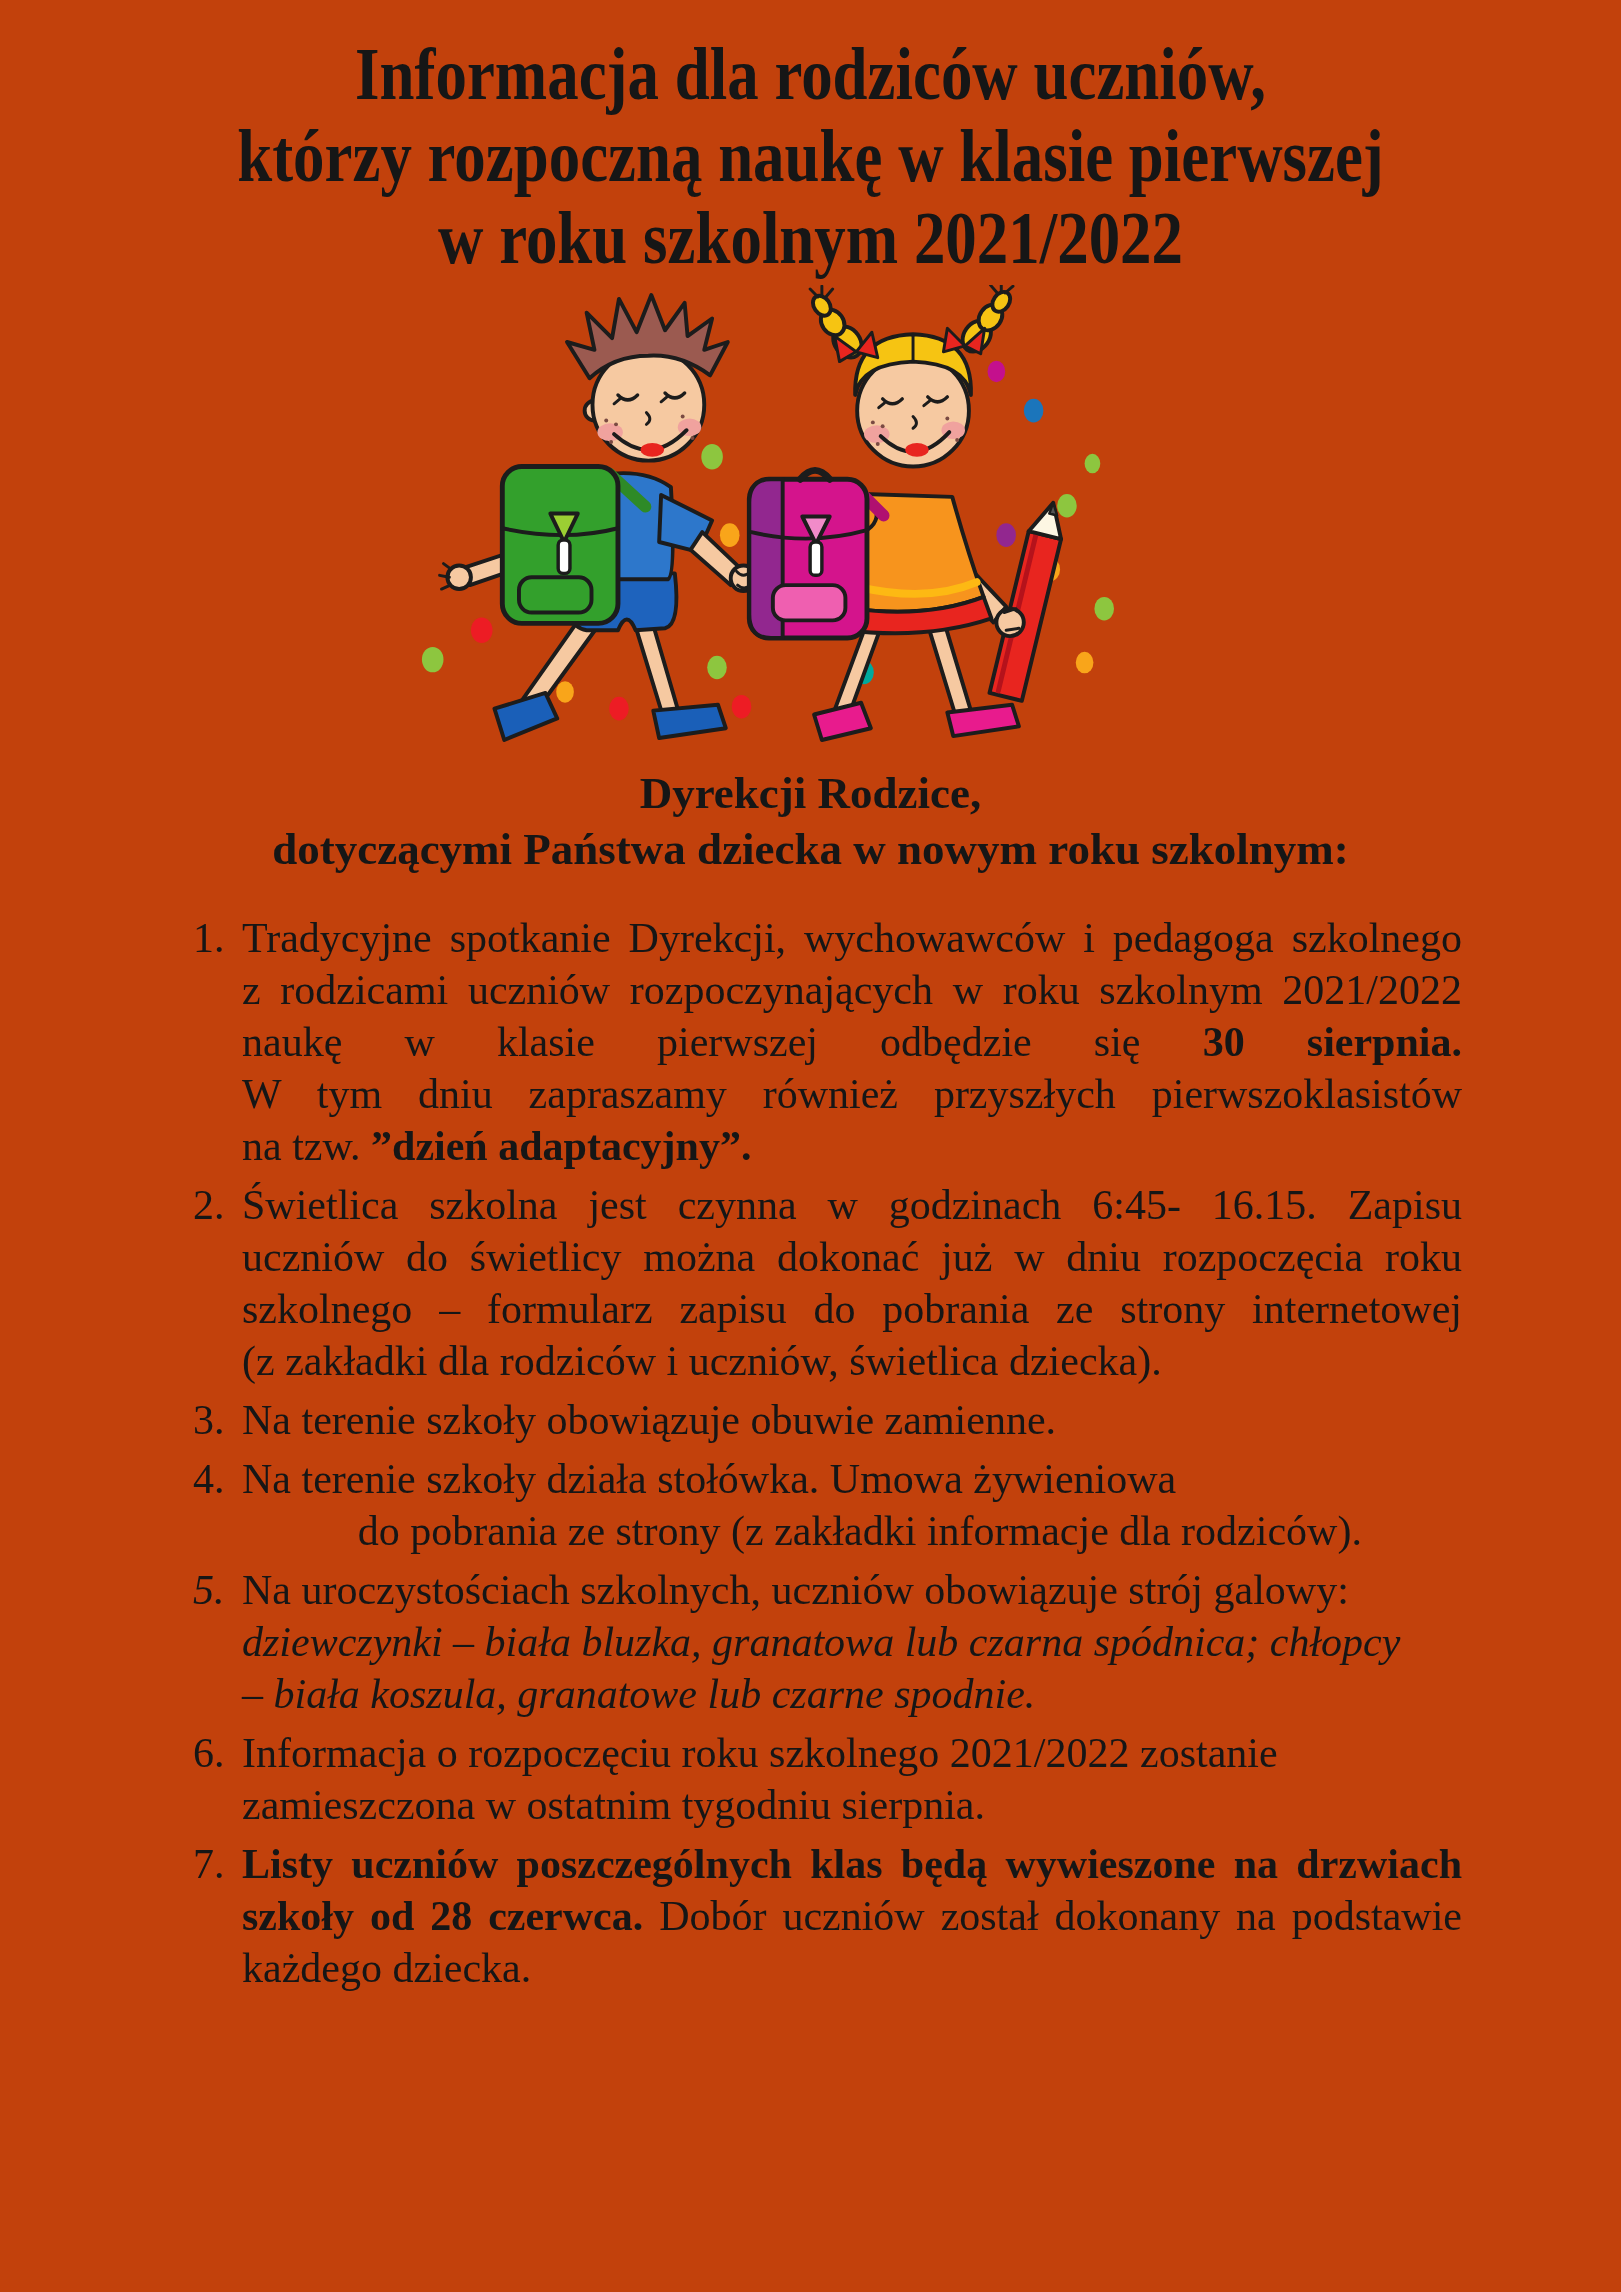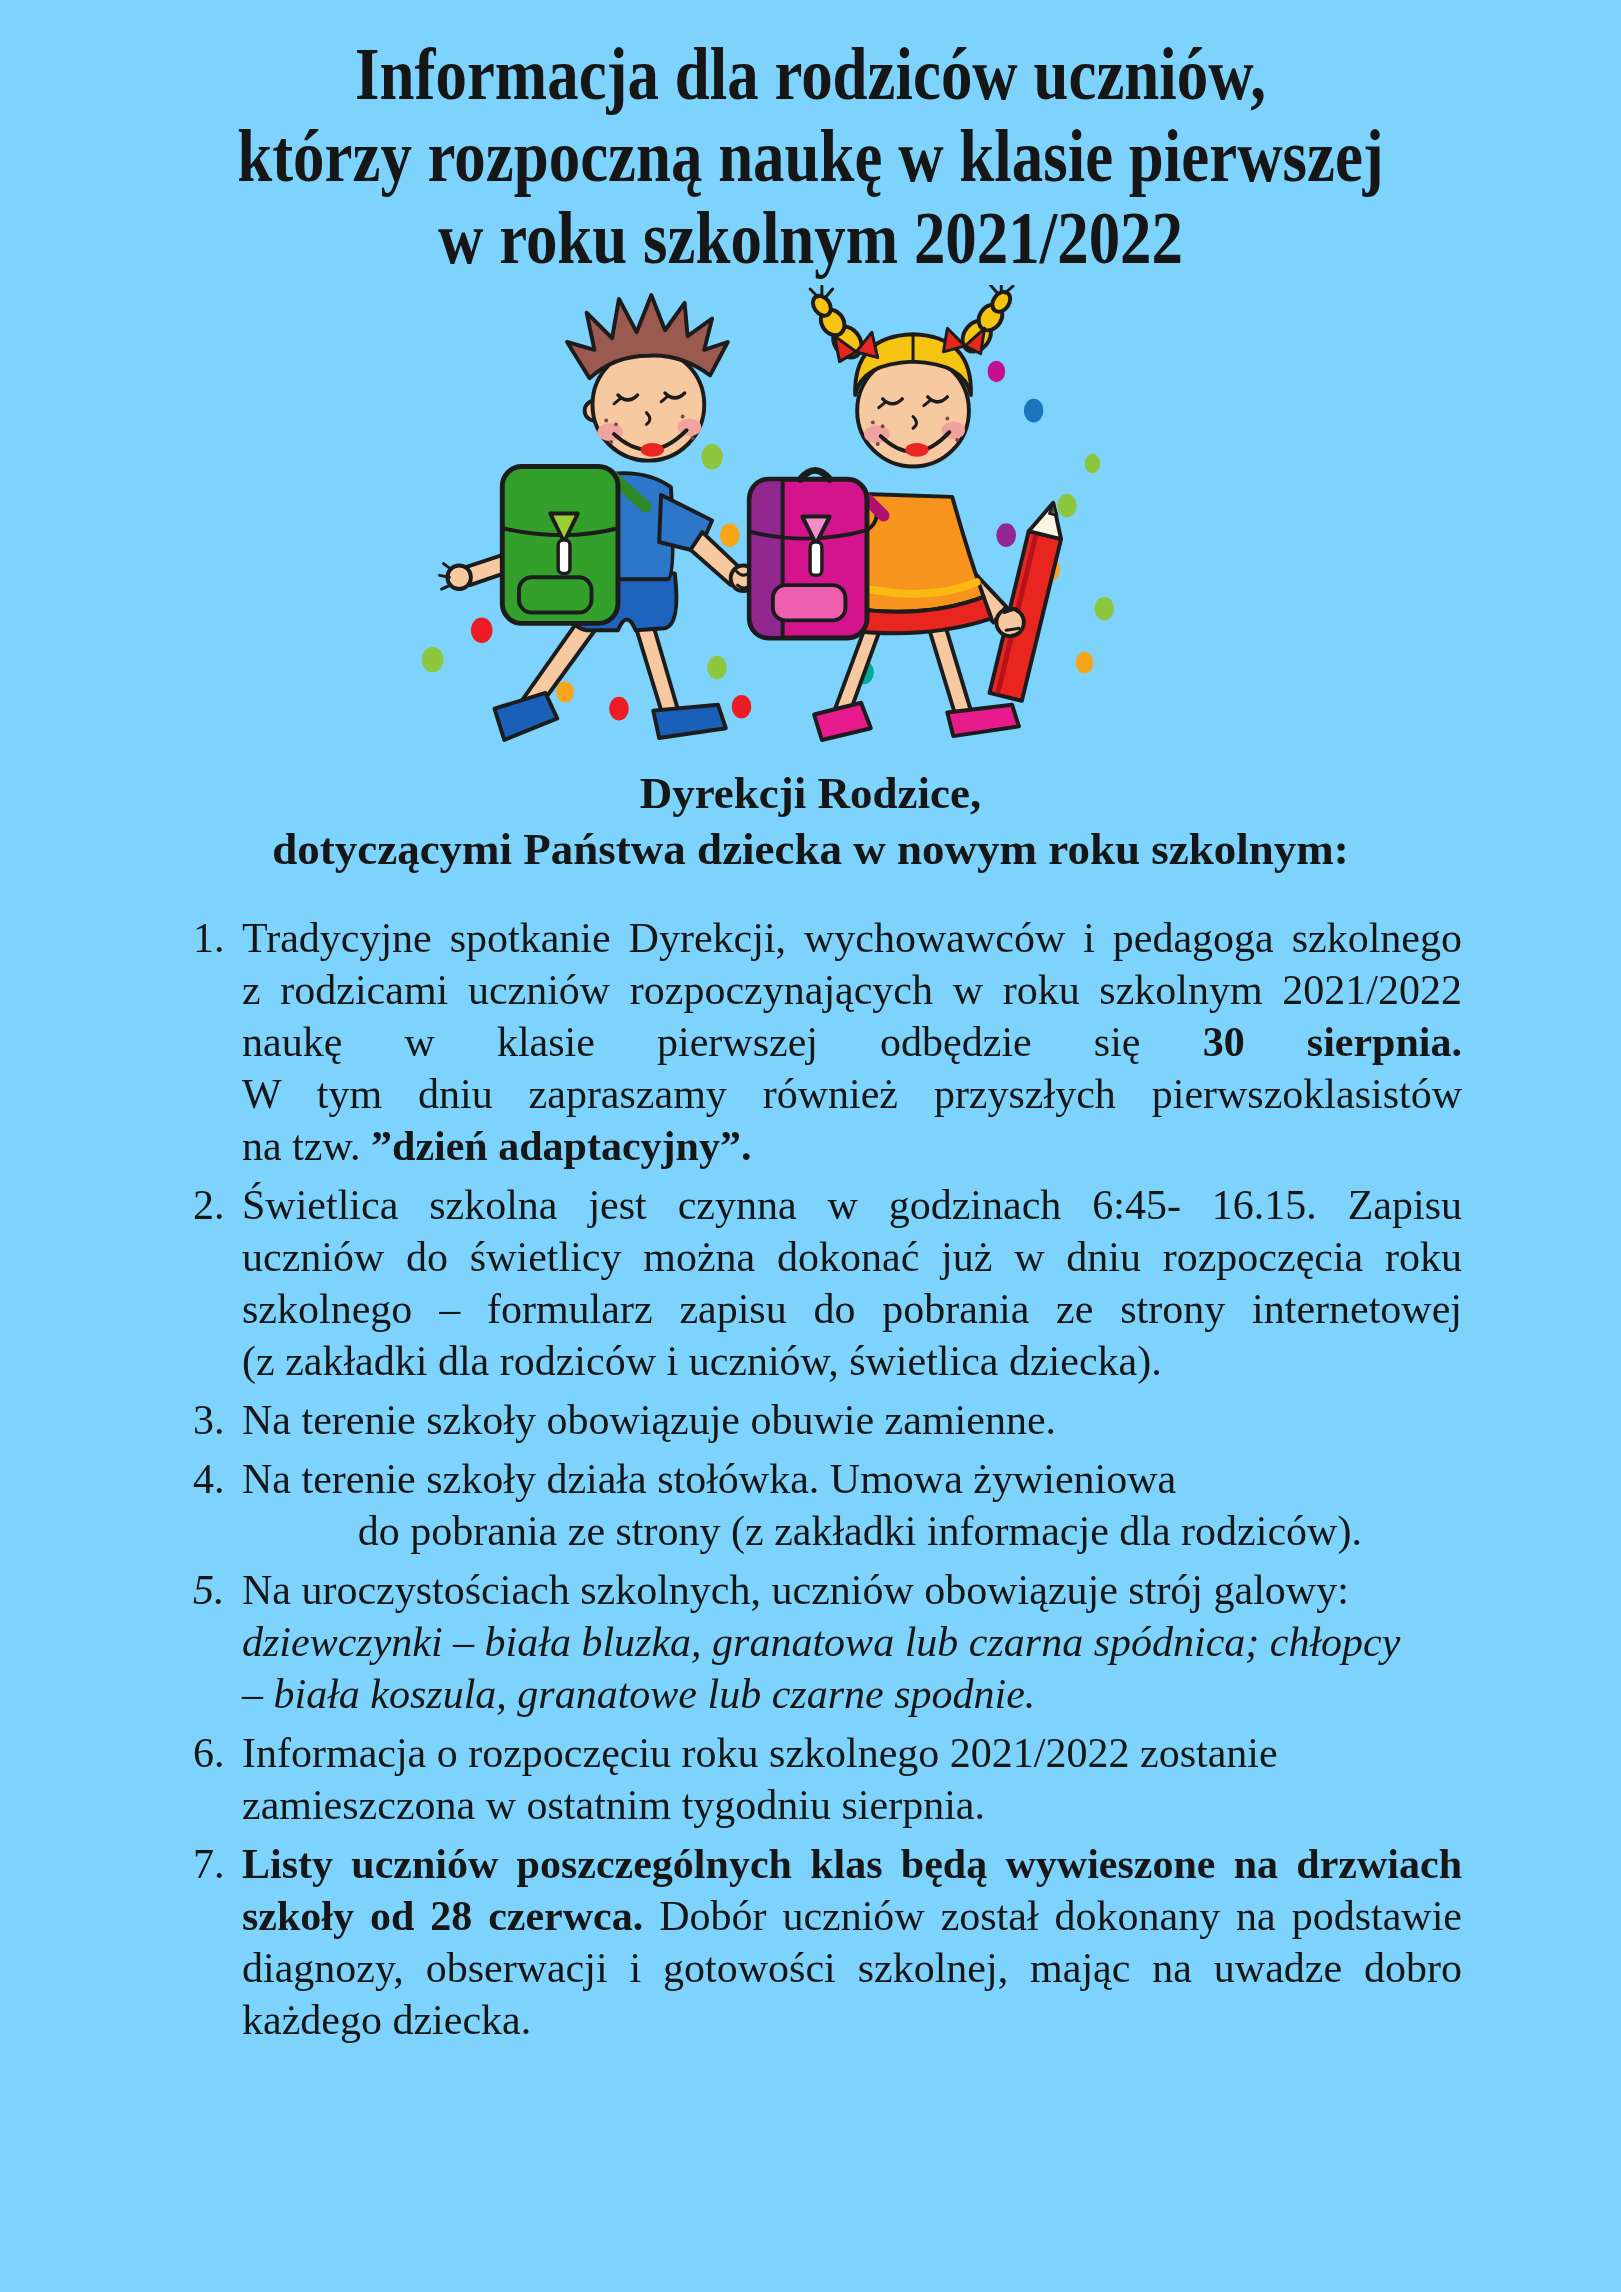--- a/index.html
+++ b/index.html
@@ -1,17 +1,17 @@
 <!DOCTYPE html>
 <html><head>
 <meta charset="utf-8">
 <style>
   html,body{margin:0;padding:0;background:#ffffff;}
   .page{
-    width:1621px;height:2293px;background:#7dd3fc;overflow:hidden;
+    width:1621px;height:2293px;background:#c2410c;overflow:hidden;
     font-family:"Liberation Serif","DejaVu Serif",serif;color:#161616;
   }
   .title{padding-top:33px;text-align:center;font-weight:700;font-size:74px;line-height:82px;}
   .title .tline{transform:scaleX(0.85);transform-origin:center;white-space:nowrap;}
   .illustration{width:696px;height:463px;margin:5.9px 0 0 418px;}
   .illustration svg{display:block;}
   .greeting{margin-top:17.6px;text-align:center;font-weight:700;font-size:45px;line-height:56px;}
   .greeting .gline{white-space:nowrap;}
   .info-list{margin:35px 0 0 193px;width:1269px;font-size:42px;line-height:52px;}
   .item{display:flex;}
@@ -250,20 +250,19 @@
         <div class="content">
           <div class="line"><span>Informacja o rozpoczęciu roku szkolnego 2021/2022 zostanie</span></div>
           <div class="line"><span>zamieszczona w ostatnim tygodniu sierpnia.</span></div>
         </div>
       </div>
       <div class="item">
         <div class="marker">7.</div>
         <div class="content">
           <div class="line just"><span class="b">Listy uczniów poszczególnych klas będą wywieszone na drzwiach</span></div>
           <div class="line just"><span class="b">szkoły od 28 czerwca.</span><span> Dobór uczniów został dokonany na podstawie</span></div>
-          <div class="line just"><span>diagnozy, obserwacji i gotowości szkolnej, mając na uwadze dobro</span></div>
           <div class="line"><span>każdego dziecka.</span></div>
         </div>
       </div>
     </div>
 
 </div>
 
 
 </body></html>

